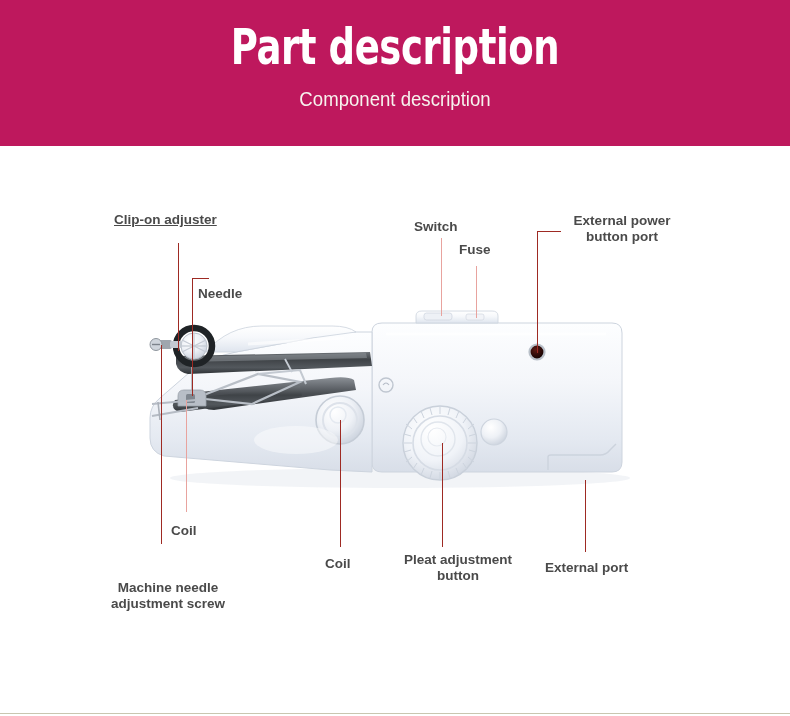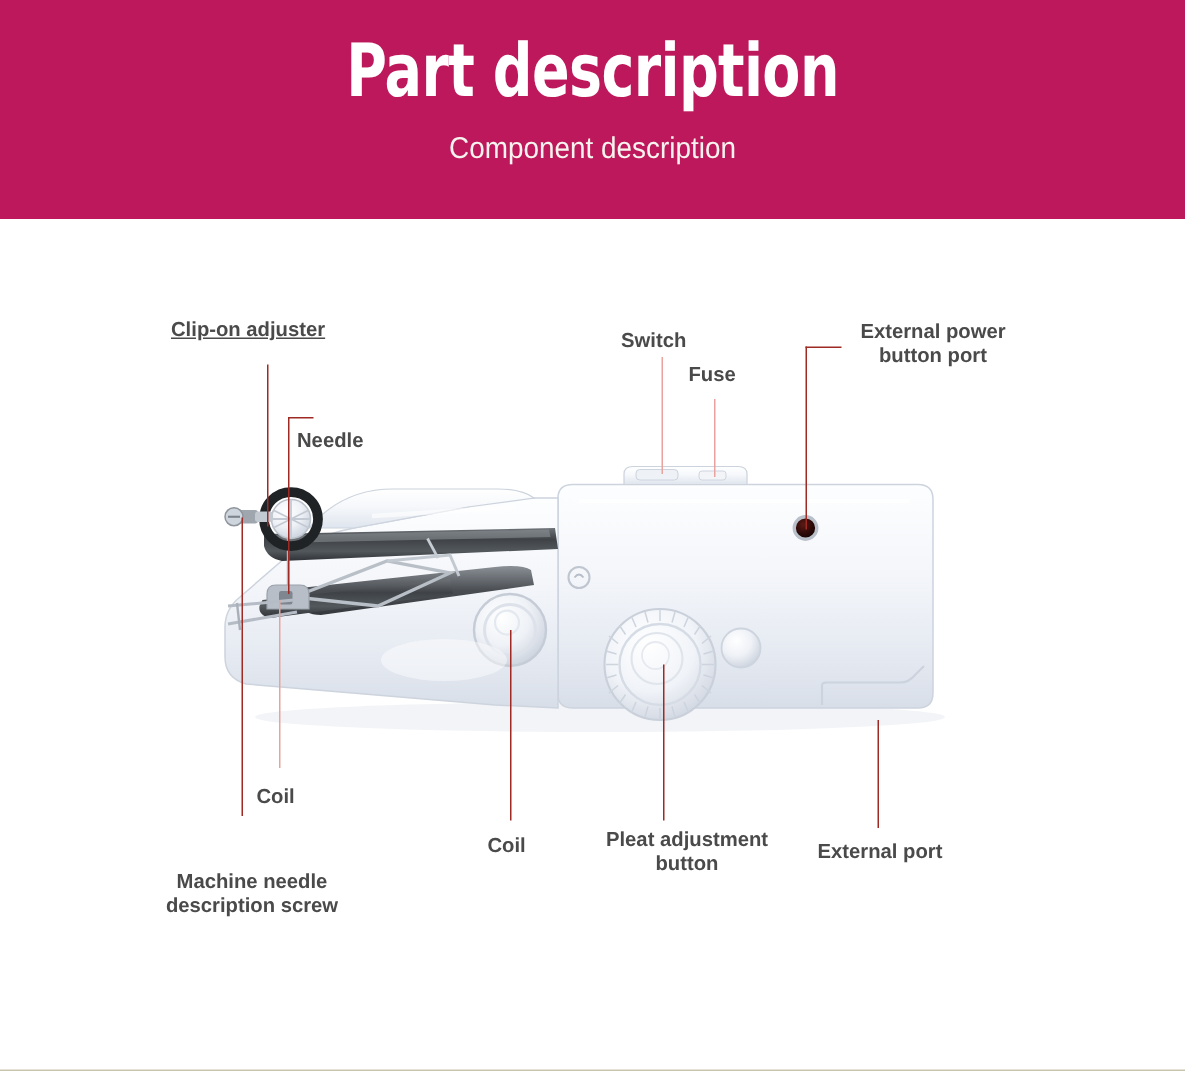--- a/index.html
+++ b/index.html
@@ -253,21 +253,21 @@
 
   <div class="label center" style="left:552px; top:213px; width:140px;">
     <div>External power</div>
     <div>button port</div>
   </div>
 
   <div class="label" style="left:171px; top:523px;">Coil</div>
 
   <div class="label center" style="left:92px; top:580px; width:152px;">
     <div>Machine needle</div>
-    <div>description screw</div>
+    <div>adjustment screw</div>
   </div>
 
   <div class="label" style="left:325px; top:556px;">Coil</div>
 
   <div class="label center" style="left:388px; top:552px; width:140px;">
     <div>Pleat adjustment</div>
     <div>button</div>
   </div>
 
   <div class="label" style="left:545px; top:560px;">External port</div>

